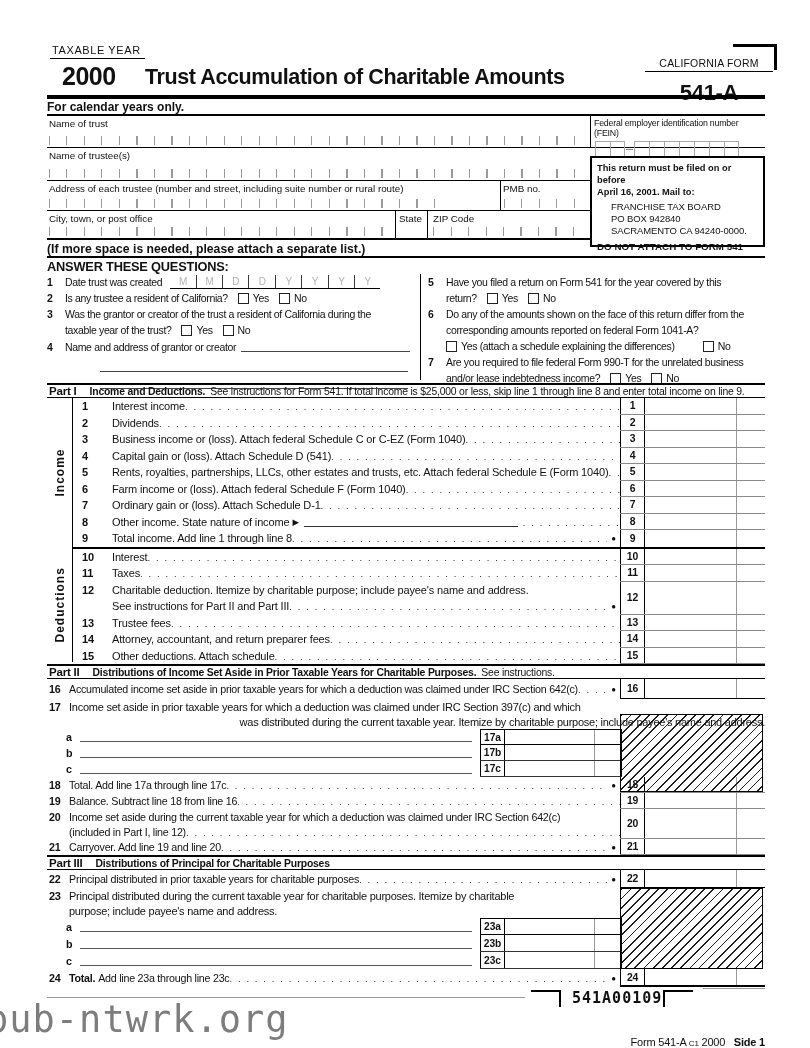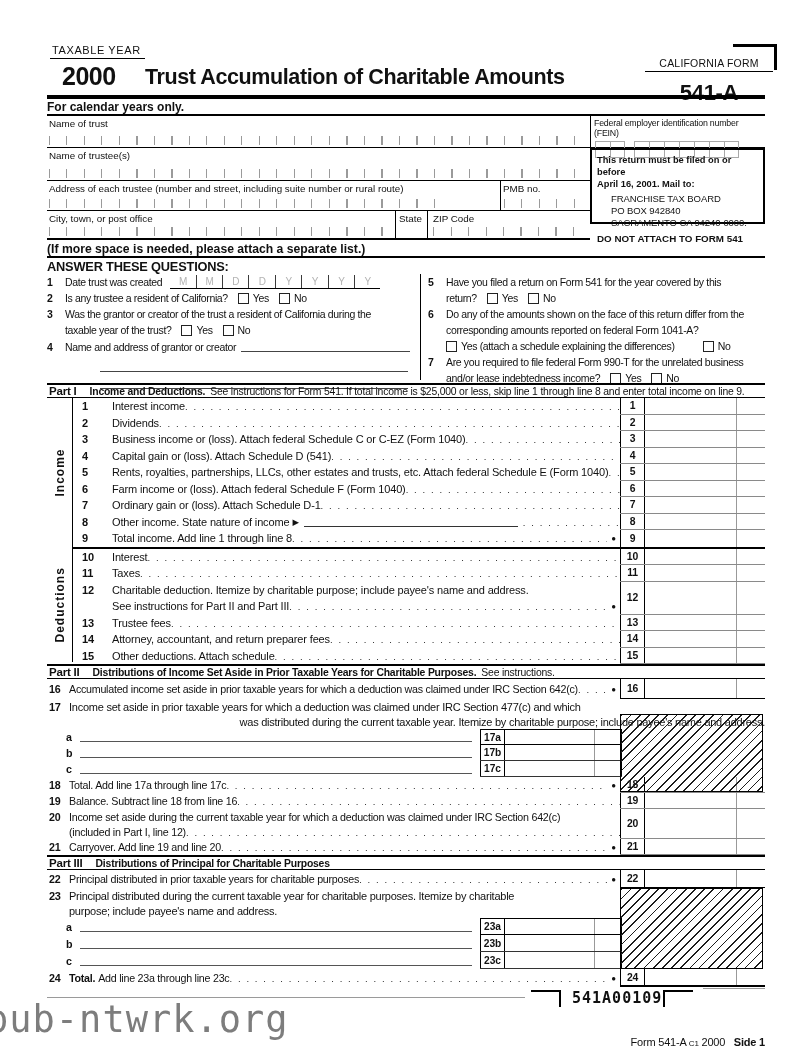--- a/index.html
+++ b/index.html
@@ -141,21 +141,21 @@
         <span class="fc"></span>
         <span class="fc last"></span>
     </div>
   </div>
 
   <div class="fbox" style="left:47px;top:148px;width:543px;height:33px;border-bottom:1px solid #000;">
     <div class="flab">Name of trustee(s)</div>
     <div class="comb" style="left:2px;right:8px;"></div>
   </div>
 
-  <div class="fbox mailbox" style="left:590px;top:148px;width:175px;height:76px;">
+  <div class="fbox mailbox" style="left:590px;top:156px;width:175px;height:91px;">
     <div class="b">This return must be filed on or before</div>
     <div class="b">April 16, 2001. Mail to:</div>
     <div class="mailaddr" style="margin-top:3px;">FRANCHISE TAX BOARD</div>
     <div class="mailaddr">PO BOX 942840</div>
     <div class="mailaddr">SACRAMENTO CA   94240-0000.</div>
     <div class="b" style="margin-top:4px;font-size:9.8px;">DO NOT ATTACH TO FORM 541</div>
   </div>
 
   <div class="fbox" style="left:47px;top:181px;width:543px;height:30px;border-bottom:1px solid #000;">
     <div class="flab">Address of each trustee (number and street, including suite number or rural route)</div>
@@ -497,21 +497,21 @@
         <div class="amt dark">
             <span class="ncol">16</span>
             <span class="acol"></span>
             <span class="ccol"></span>
           </div>
       </div>
 
       <div class="trow" style="height:30px;">
         <div class="tl">
             <span class="lnum2">17</span>
-            <span>Income set aside in prior taxable years for which a deduction was claimed under IRC Section 477(c) and which</span>
+            <span>Income set aside in prior taxable years for which a deduction was claimed under IRC Section 397(c) and which</span>
           </div>
         <div class="tl" style="padding-left:22px;justify-content:flex-end;">
             <span>was distributed during the current taxable year. Itemize by charitable purpose; include payee's name and address.</span>
           </div>
       </div>
 
       <div class="srow sa">
         <span class="sletter">a</span>
         <span class="suline"></span>
         <span class="sboxes">

